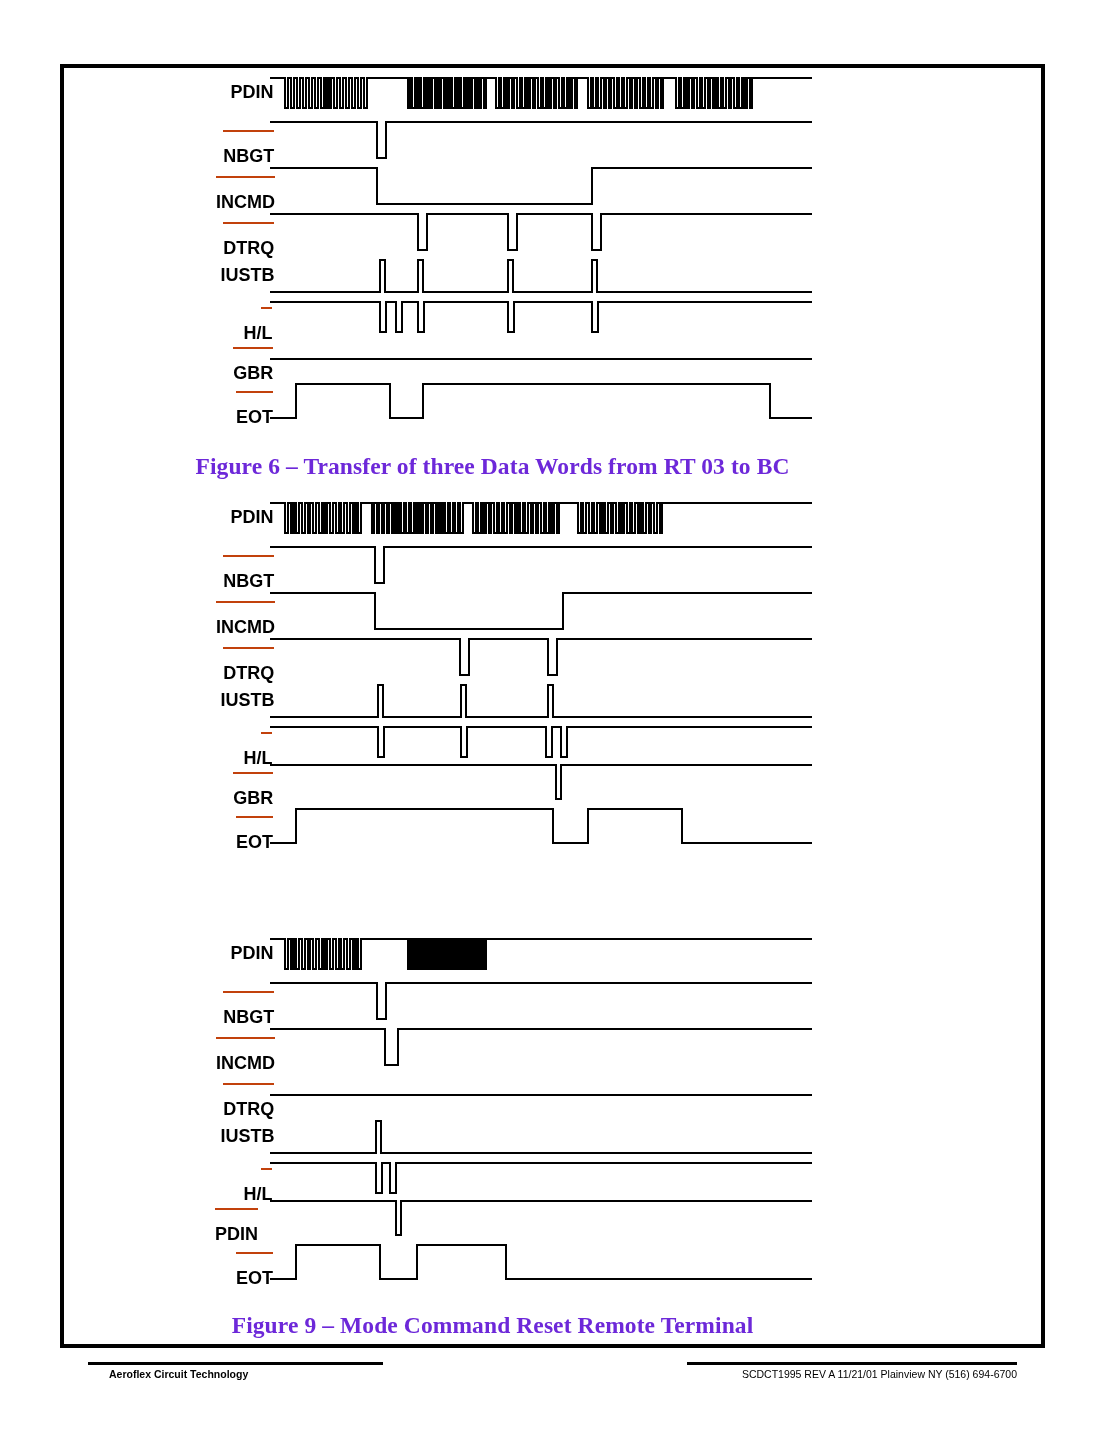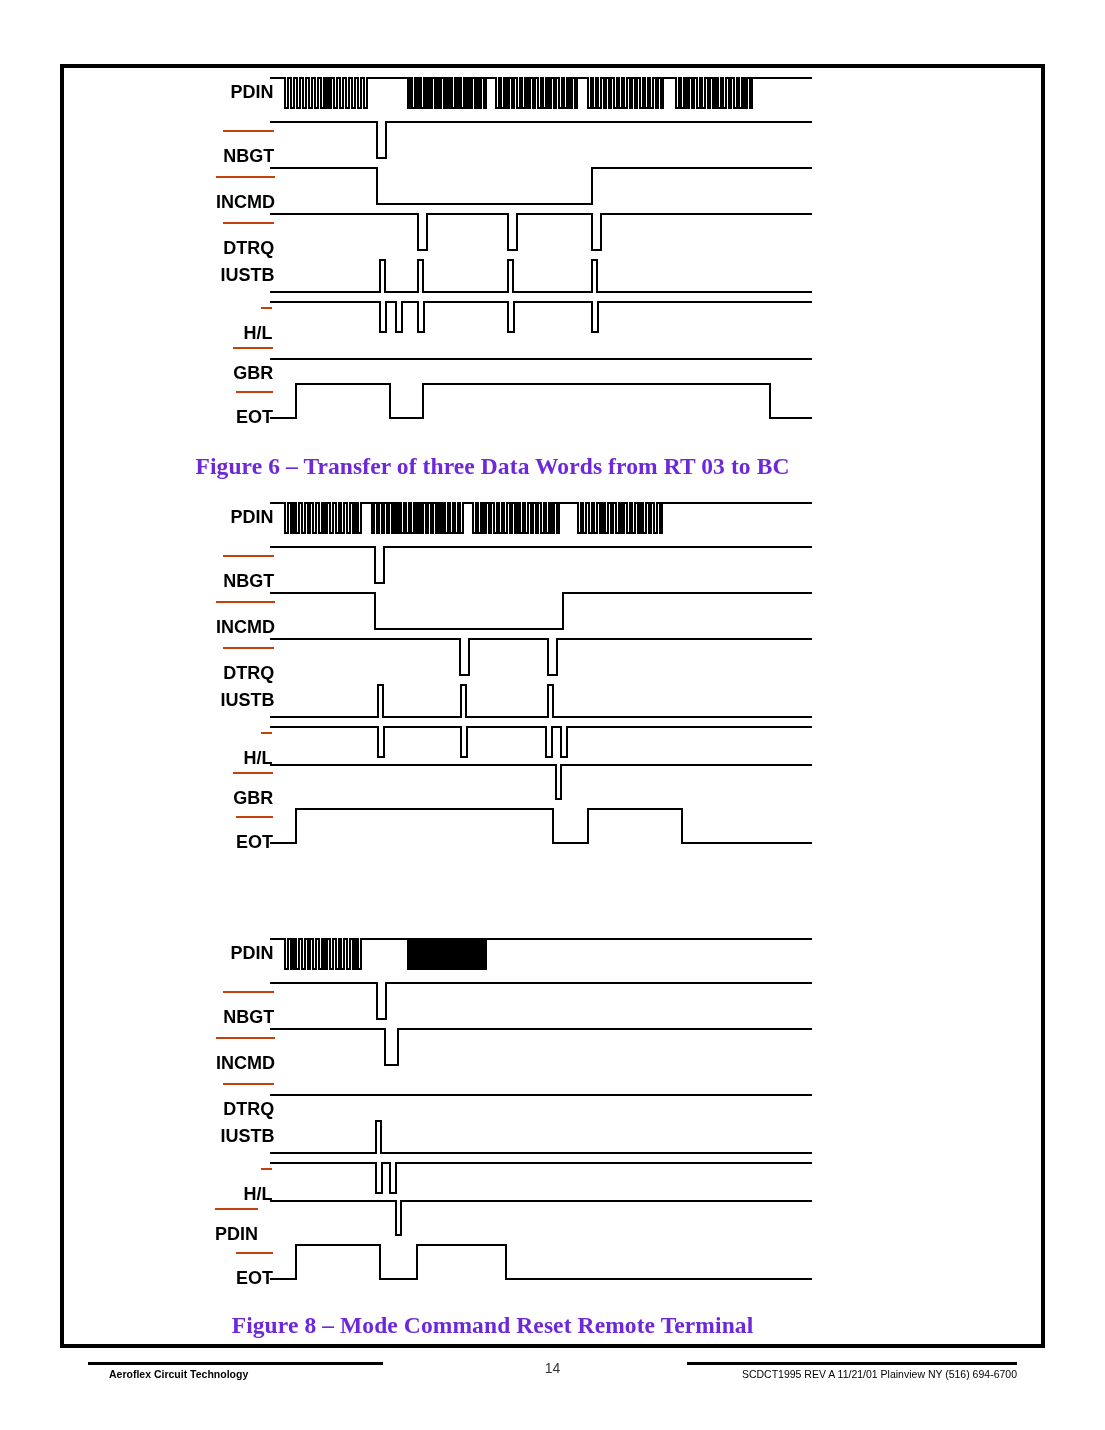--- a/index.html
+++ b/index.html
@@ -243,28 +243,27 @@
         </svg>
         <div class="sig-label" style="left: 230.578px; top: 19px;"><span class="plain">PDIN</span></div>
         <div class="sig-label" style="left: 223.25px; top: 66px;"><span class="ovl">NBGT</span></div>
         <div class="sig-label" style="left: 215.922px; top: 112px;"><span class="ovl">INCMD</span></div>
         <div class="sig-label" style="left: 223.25px; top: 158px;"><span class="ovl">DTRQ</span></div>
         <div class="sig-label" style="left: 220.5px; top: 202px;"><span class="plain">IUSTB</span></div>
         <div class="sig-label" style="left: 243.406px; top: 243px;"><span class="plain">H/</span><span class="ovl">L</span></div>
         <div class="sig-label" style="left: 214.984px; top: 283px;"><span class="ovl">PDIN</span></div>
         <div class="sig-label" style="left: 236.078px; top: 327px;"><span class="ovl">EOT</span></div>
       </div>
-    <div class="fig-caption" style="margin-top:2px;">Figure 8 – Mode Command Reset Remote Terminal</div>
+    <div class="fig-caption" style="margin-top:2px;">Figure 9 – Mode Command Reset Remote Terminal</div>
   </div>
 
   <div id="footer">
     <div class="foot-left">
       <div class="rule"></div>
       <div class="txt">Aeroflex Circuit Technology</div>
     </div>
-    <div class="foot-center">14</div>
     <div class="foot-right">
       <div class="rule"></div>
       <div class="txt">SCDCT1995 REV A 11/21/01  Plainview NY (516) 694-6700</div>
     </div>
   </div>
 
 </div>
 
 </body></html>

